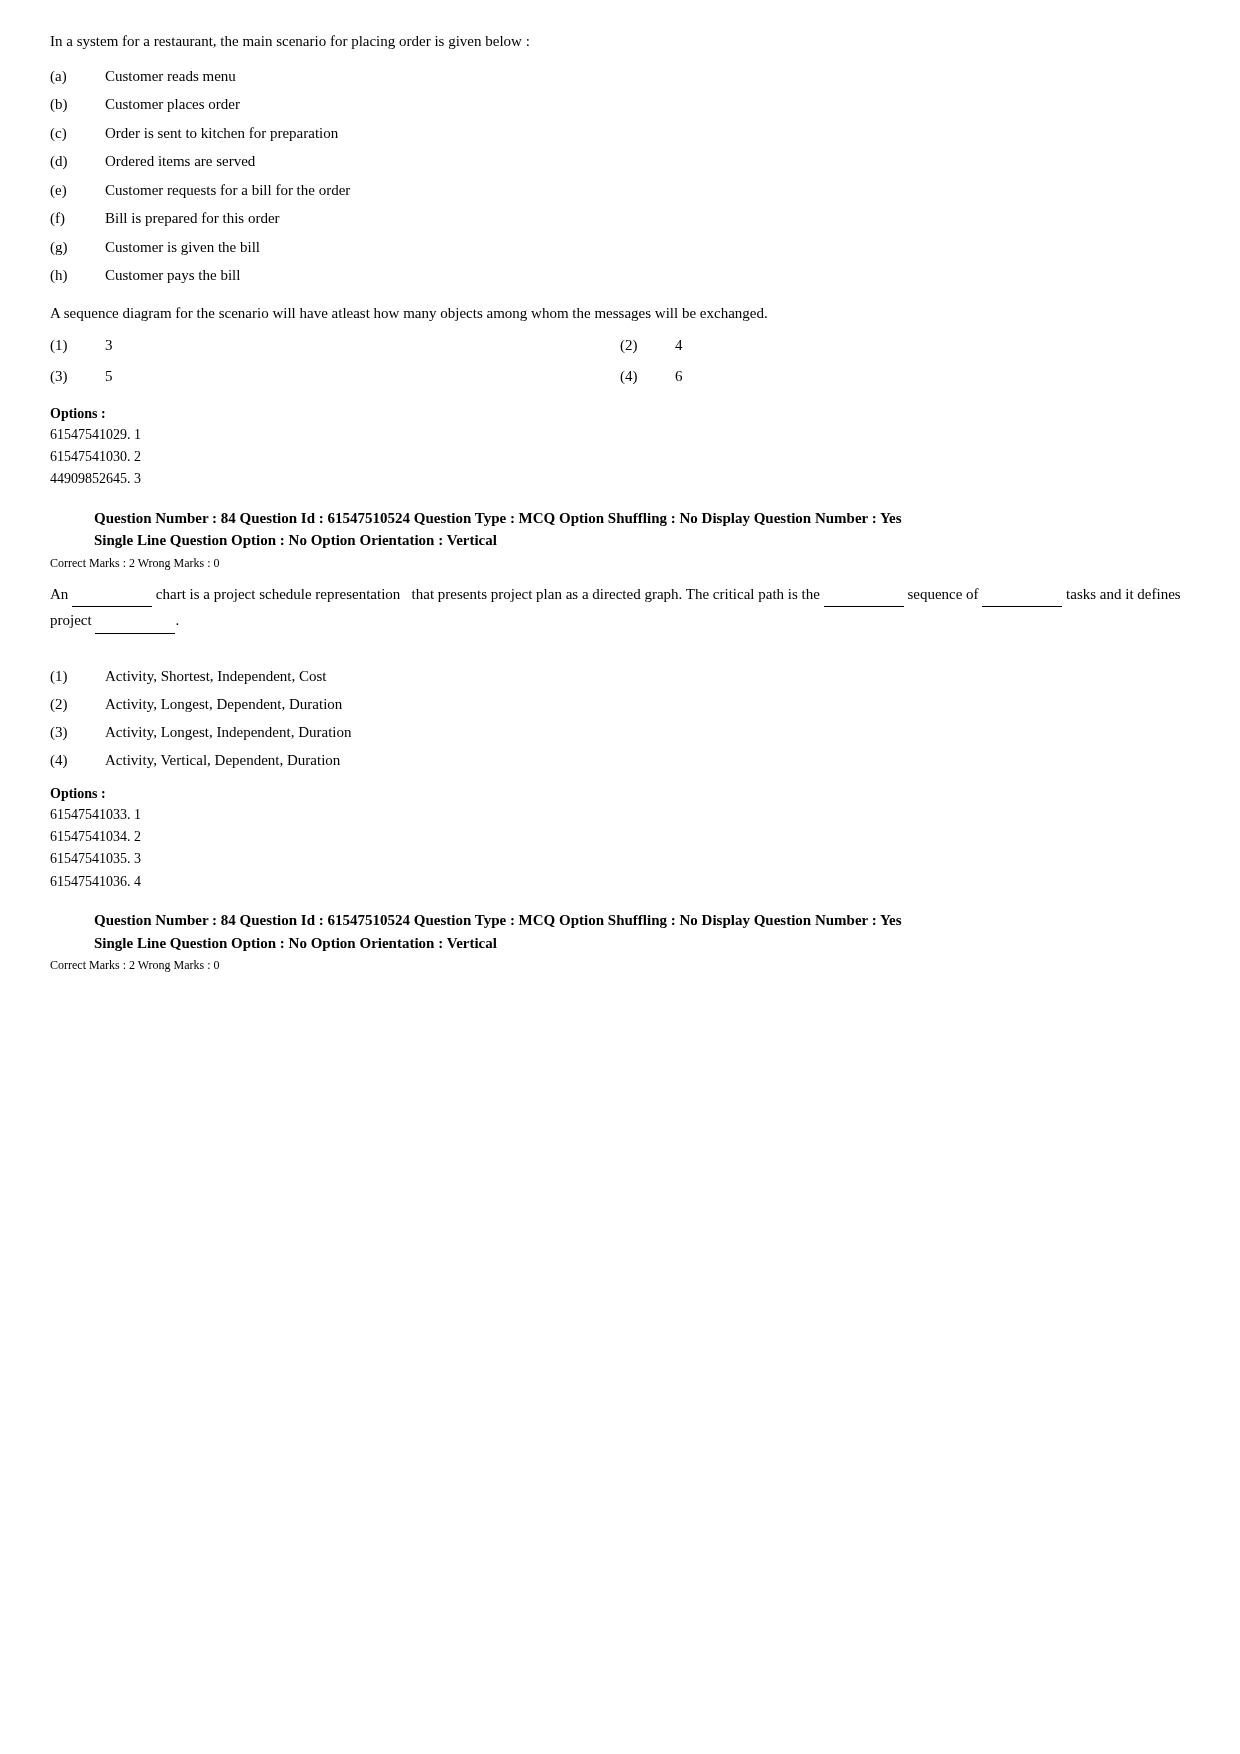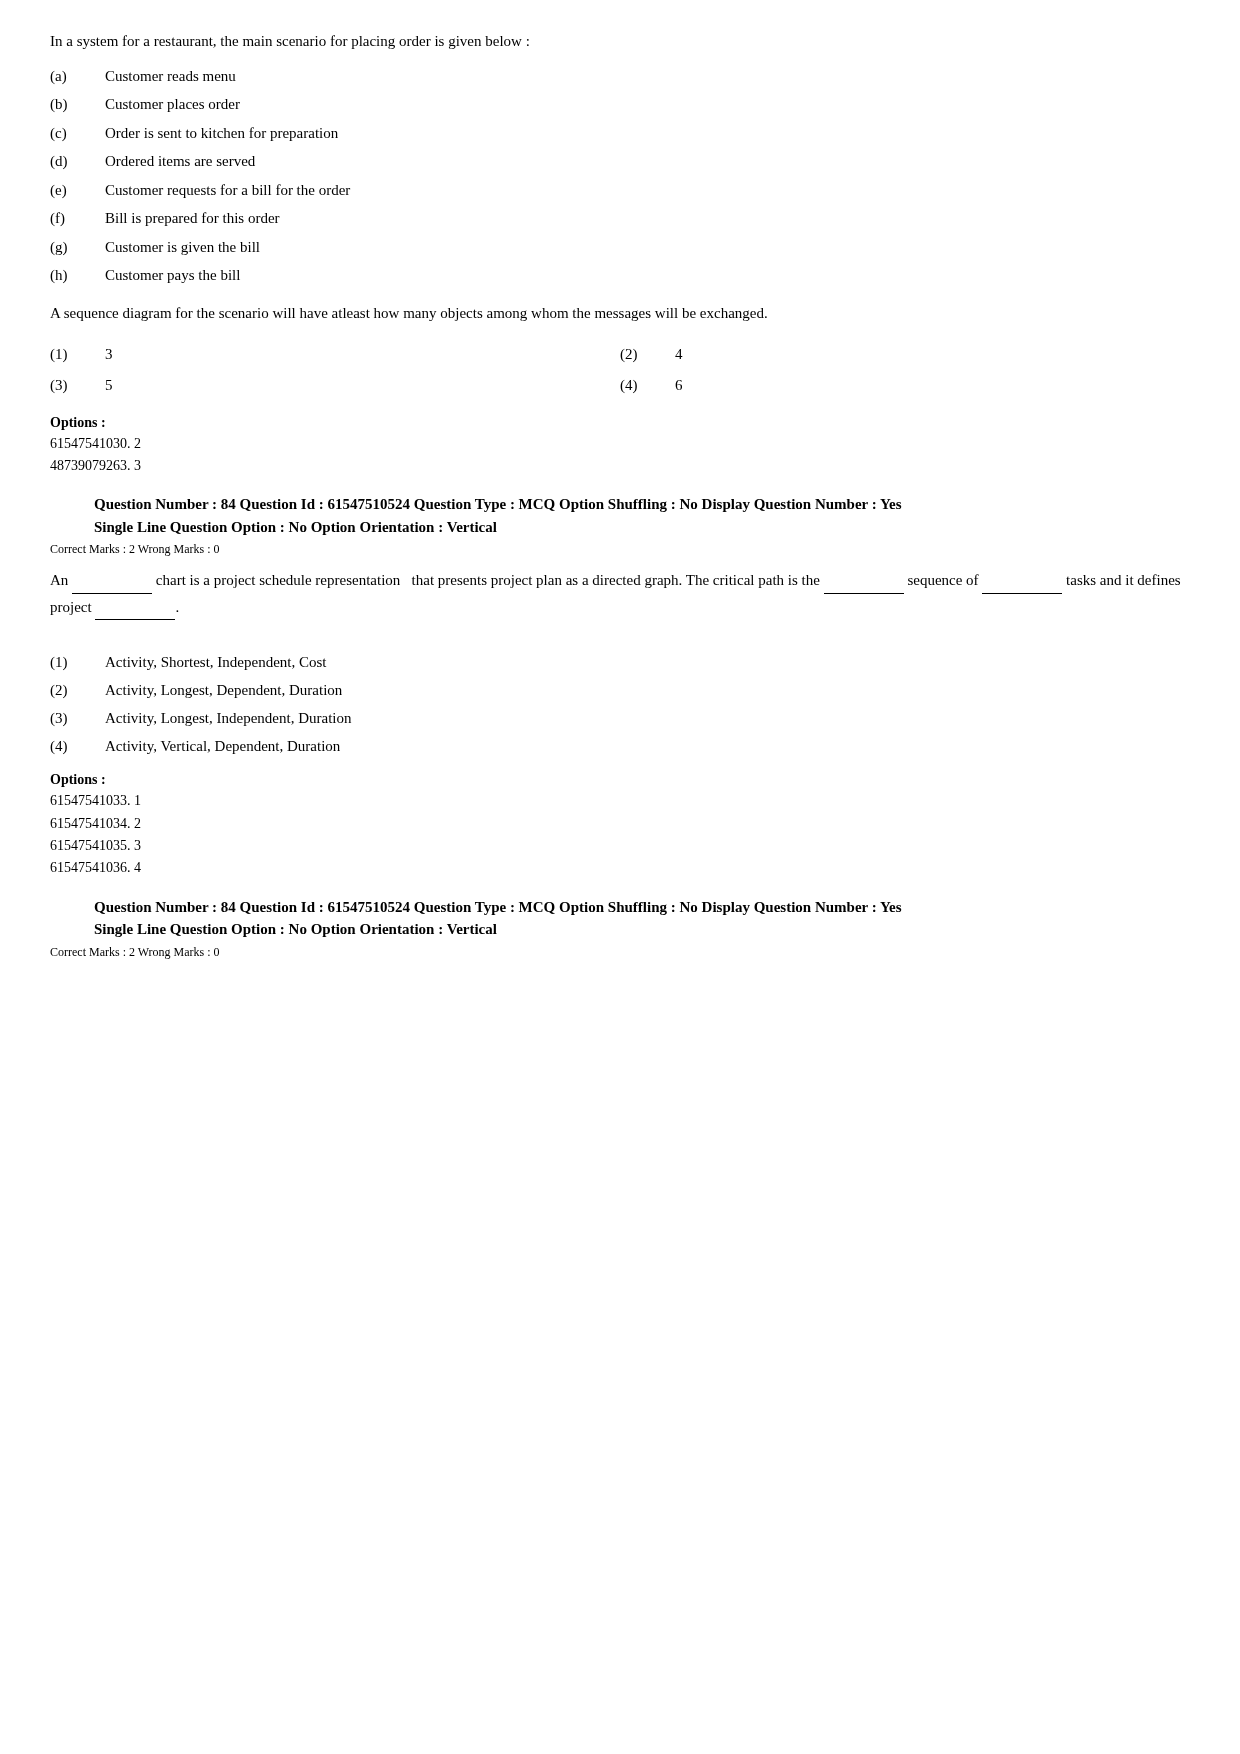--- a/index.html
+++ b/index.html
@@ -35,21 +35,21 @@
       align-items: flex-start;
       margin-bottom: 6px;
       font-size: 15px;
       line-height: 1.5;
     }
     .list-label {
       min-width: 55px;
       font-size: 15px;
     }
     .question-text {
-      margin-bottom: 16px;
+      margin-bottom: 7px;
       font-size: 15px;
       line-height: 1.6;
     }
     .options-grid {
       display: grid;
       grid-template-columns: 1fr 1fr;
       margin-bottom: 16px;
       gap: 4px 0;
     }
     .option-row {
@@ -171,22 +171,23 @@
       <span class="option-value">5</span>
     </div>
     <div class="option-row">
       <span class="option-number">(4)</span>
       <span class="option-value">6</span>
     </div>
   </div>
 
   <p class="options-label">Options :</p>
   <ul class="options-list">
+    <li>61547541029. 1</li>
     <li>61547541030. 2</li>
-    <li>48739079263. 3</li>
+    <li>44909852645. 3</li>
   </ul>
 
   <div class="question-meta">
     <span>Question Number : 84  Question Id : 61547510524  Question Type : MCQ  Option Shuffling : No  Display Question Number : Yes</span><br>
     <span>Single Line Question Option : No  Option Orientation : Vertical</span>
   </div>
   <p class="correct-marks">Correct Marks : 2  Wrong Marks : 0</p>
 
   <p class="fill-blank-text">
     An <span class="blank">&nbsp;&nbsp;&nbsp;&nbsp;&nbsp;&nbsp;&nbsp;&nbsp;&nbsp;&nbsp;&nbsp;&nbsp;</span>

